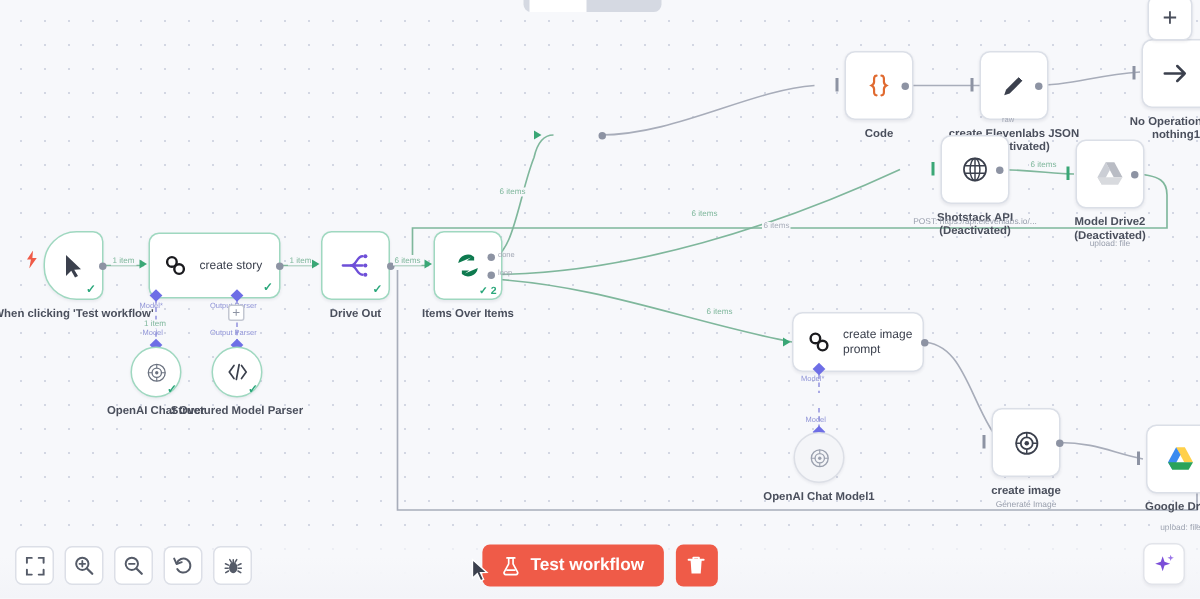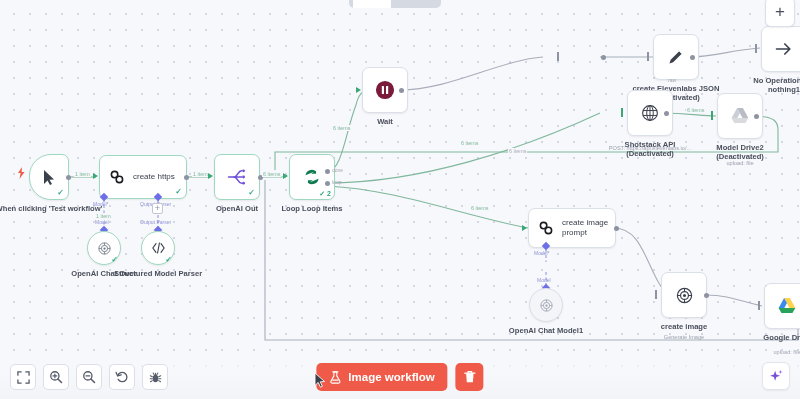--- a/index.html
+++ b/index.html
@@ -226,21 +226,21 @@
     <path d="M5 0 L1 6 L3.6 6 L2.5 12 L7.5 5 L4.6 5 Z" fill="#ef5b48"></path>
   </svg>
   <div class="port" style="left:66px; top:175px;"></div>
   <div class="edge-label" style="left:74px; top:171px;">1 item</div>
 
   <div class="node wide active-border" style="left:99px; top:155px; width:88px; height:44px;">
     <svg width="16" height="16" viewBox="0 0 20 20">
       <path d="M7 3 a4 4 0 0 1 0 8 a4 4 0 0 1 0 -8 Z" fill="none" stroke="#1b1b1f" stroke-width="2"></path>
       <path d="M13 9 a4 4 0 0 1 0 8 a4 4 0 0 1 0 -8 Z" fill="none" stroke="#1b1b1f" stroke-width="2"></path>
     </svg>
-    <span class="node-title">create https</span>
+    <span class="node-title">create story</span>
     <span class="check">✓</span>
   </div>
   <div class="port-in green" style="left:93px; top:173px;"></div>
   <div class="port" style="left:184px; top:175px;"></div>
   <div class="edge-label" style="left:192px; top:171px;">1 item</div>
 
   <div class="port-diamond" style="left:101px; top:194px;"></div>
   <div class="conn-label" style="left:93px; top:201px;">Model*</div>
   <div class="port-diamond" style="left:155px; top:194px;"></div>
   <div class="conn-label" style="left:140px; top:201px;">Output Parser</div>
@@ -273,55 +273,54 @@
 
   <div class="node sq active-border" style="left:214px; top:154px;">
     <svg width="20" height="18" viewBox="0 0 26 22">
       <path d="M2 11 L9 11" stroke="#6e4fd8" stroke-width="2" stroke-linecap="round"></path>
       <path d="M9 11 C14 11 14 3 19 3 M9 11 C14 11 14 11 19 11 M9 11 C14 11 14 19 19 19" stroke="#6e4fd8" stroke-width="2" fill="none" stroke-linecap="round"></path>
       <circle cx="21.5" cy="3" r="1.8" fill="#6e4fd8"></circle>
       <circle cx="21.5" cy="11" r="1.8" fill="#6e4fd8"></circle>
       <circle cx="21.5" cy="19" r="1.8" fill="#6e4fd8"></circle>
     </svg>
     <span class="check">✓</span>
-    <div class="node-label">OpenAI Out</div>
+    <div class="node-label">Drive Out</div>
   </div>
   <div class="port-in green" style="left:208px; top:173px;"></div>
   <div class="port" style="left:258px; top:175px;"></div>
   <div class="edge-label" style="left:262px; top:171px;">6 items</div>
 
   <div class="node sq active-border" style="left:289px; top:154px;">
     <svg width="20" height="18" viewBox="0 0 24 22">
       <path d="M4 9 a8 8 0 0 1 13-5 L17 1 L17 7 L11 7 L14.5 4.5" fill="#0e7a4f"></path>
       <path d="M20 13 a8 8 0 0 1 -13 5 L7 21 L7 15 L13 15 L9.5 17.5" fill="#0e7a4f"></path>
     </svg>
     <span class="check with-count">✓ 2</span>
-    <div class="node-label">Loop Loop Items</div>
+    <div class="node-label">Items Over Items</div>
   </div>
   <div class="port-in green" style="left:283px; top:173px;"></div>
   <div class="port" style="left:325px; top:169px;"></div>
   <div class="port-label" style="left:332px; top:167px;">done</div>
   <div class="port" style="left:325px; top:181px;"></div>
   <div class="port-label" style="left:332px; top:179px;">loop</div>
   <div class="edge-label" style="left:332px; top:125px;">6 items</div>
   <div class="edge-label" style="left:460px; top:140px;">6 items</div>
   <div class="edge-label grey" style="left:508px; top:148px;">6 items</div>
   <div class="edge-label" style="left:470px; top:205px;">6 items</div>
 
-  <div class="node sq" style="left:362px; top:67px;">
-    <svg width="20" height="20" viewBox="0 0 22 22">
-      <circle cx="11" cy="11" r="10" fill="#7c1a3c"></circle>
-      <rect x="7.5" y="6.5" width="2.4" height="9" fill="#fff" rx="0.6"></rect>
-      <rect x="12.1" y="6.5" width="2.4" height="9" fill="#fff" rx="0.6"></rect>
-    </svg>
-    <div class="node-label">Wait</div>
-  </div>
   <div class="port-in green" style="left:356px; top:87px;"></div>
   <div class="port" style="left:399px; top:88px;"></div>
 
+  <div class="node sq" style="left:563px; top:34px;">
+    <svg width="18" height="18" viewBox="0 0 22 22">
+      <path d="M9 3 C6.5 3 7 6 7 8 C7 10 5 11 5 11 C5 11 7 12 7 14 C7 16 6.5 19 9 19" fill="none" stroke="#e06a30" stroke-width="1.8" stroke-linecap="round"></path>
+      <path d="M13 3 C15.5 3 15 6 15 8 C15 10 17 11 17 11 C17 11 15 12 15 14 C15 16 15.5 19 13 19" fill="none" stroke="#e06a30" stroke-width="1.8" stroke-linecap="round"></path>
+    </svg>
+    <div class="node-label">Code</div>
+  </div>
   <div class="port-bar" style="left:557px; top:52px;"></div>
   <div class="port" style="left:601px; top:55px;"></div>
 
   <div class="node sq" style="left:653px; top:34px;">
     <svg width="18" height="18" viewBox="0 0 22 22">
       <path d="M3 19 L4.5 14.5 L15 4 L18 7 L7.5 17.5 Z" fill="#3b404d"></path>
       <path d="M15 4 L18 7" stroke="#fff" stroke-width="0.8"></path>
     </svg>
     <div class="node-label">create Elevenlabs JSON
 (Deactivated)</div>
@@ -456,21 +455,21 @@
     </div>
   </div>
 
   <div id="run-controls">
     <button id="test-workflow-button">
       <svg width="12" height="13" viewBox="0 0 14 15">
         <path d="M5.3 1 L5.3 5.6 L1.8 12 A1.4 1.4 0 0 0 3 14 L11 14 A1.4 1.4 0 0 0 12.2 12 L8.7 5.6 L8.7 1 Z" fill="none" stroke="#fff" stroke-width="1.3" stroke-linejoin="round"></path>
         <path d="M4 1 L10 1" stroke="#fff" stroke-width="1.4" stroke-linecap="round"></path>
         <path d="M3.4 10.5 L10.6 10.5" stroke="#fff" stroke-width="1.3"></path>
       </svg>
-      <span>Image workflow</span>
+      <span>Test workflow</span>
     </button>
     <button id="delete-button">
       <svg width="13" height="14" viewBox="0 0 14 15">
         <path d="M1.6 3.4 L12.4 3.4" stroke="#fff" stroke-width="1.4" stroke-linecap="round"></path>
         <path d="M5 3.4 L5 1.8 L9 1.8 L9 3.4" fill="none" stroke="#fff" stroke-width="1.3" stroke-linejoin="round"></path>
         <path d="M3 3.4 L3.7 13.2 L10.3 13.2 L11 3.4 Z" fill="#fff"></path>
       </svg>
     </button>
   </div>
 

